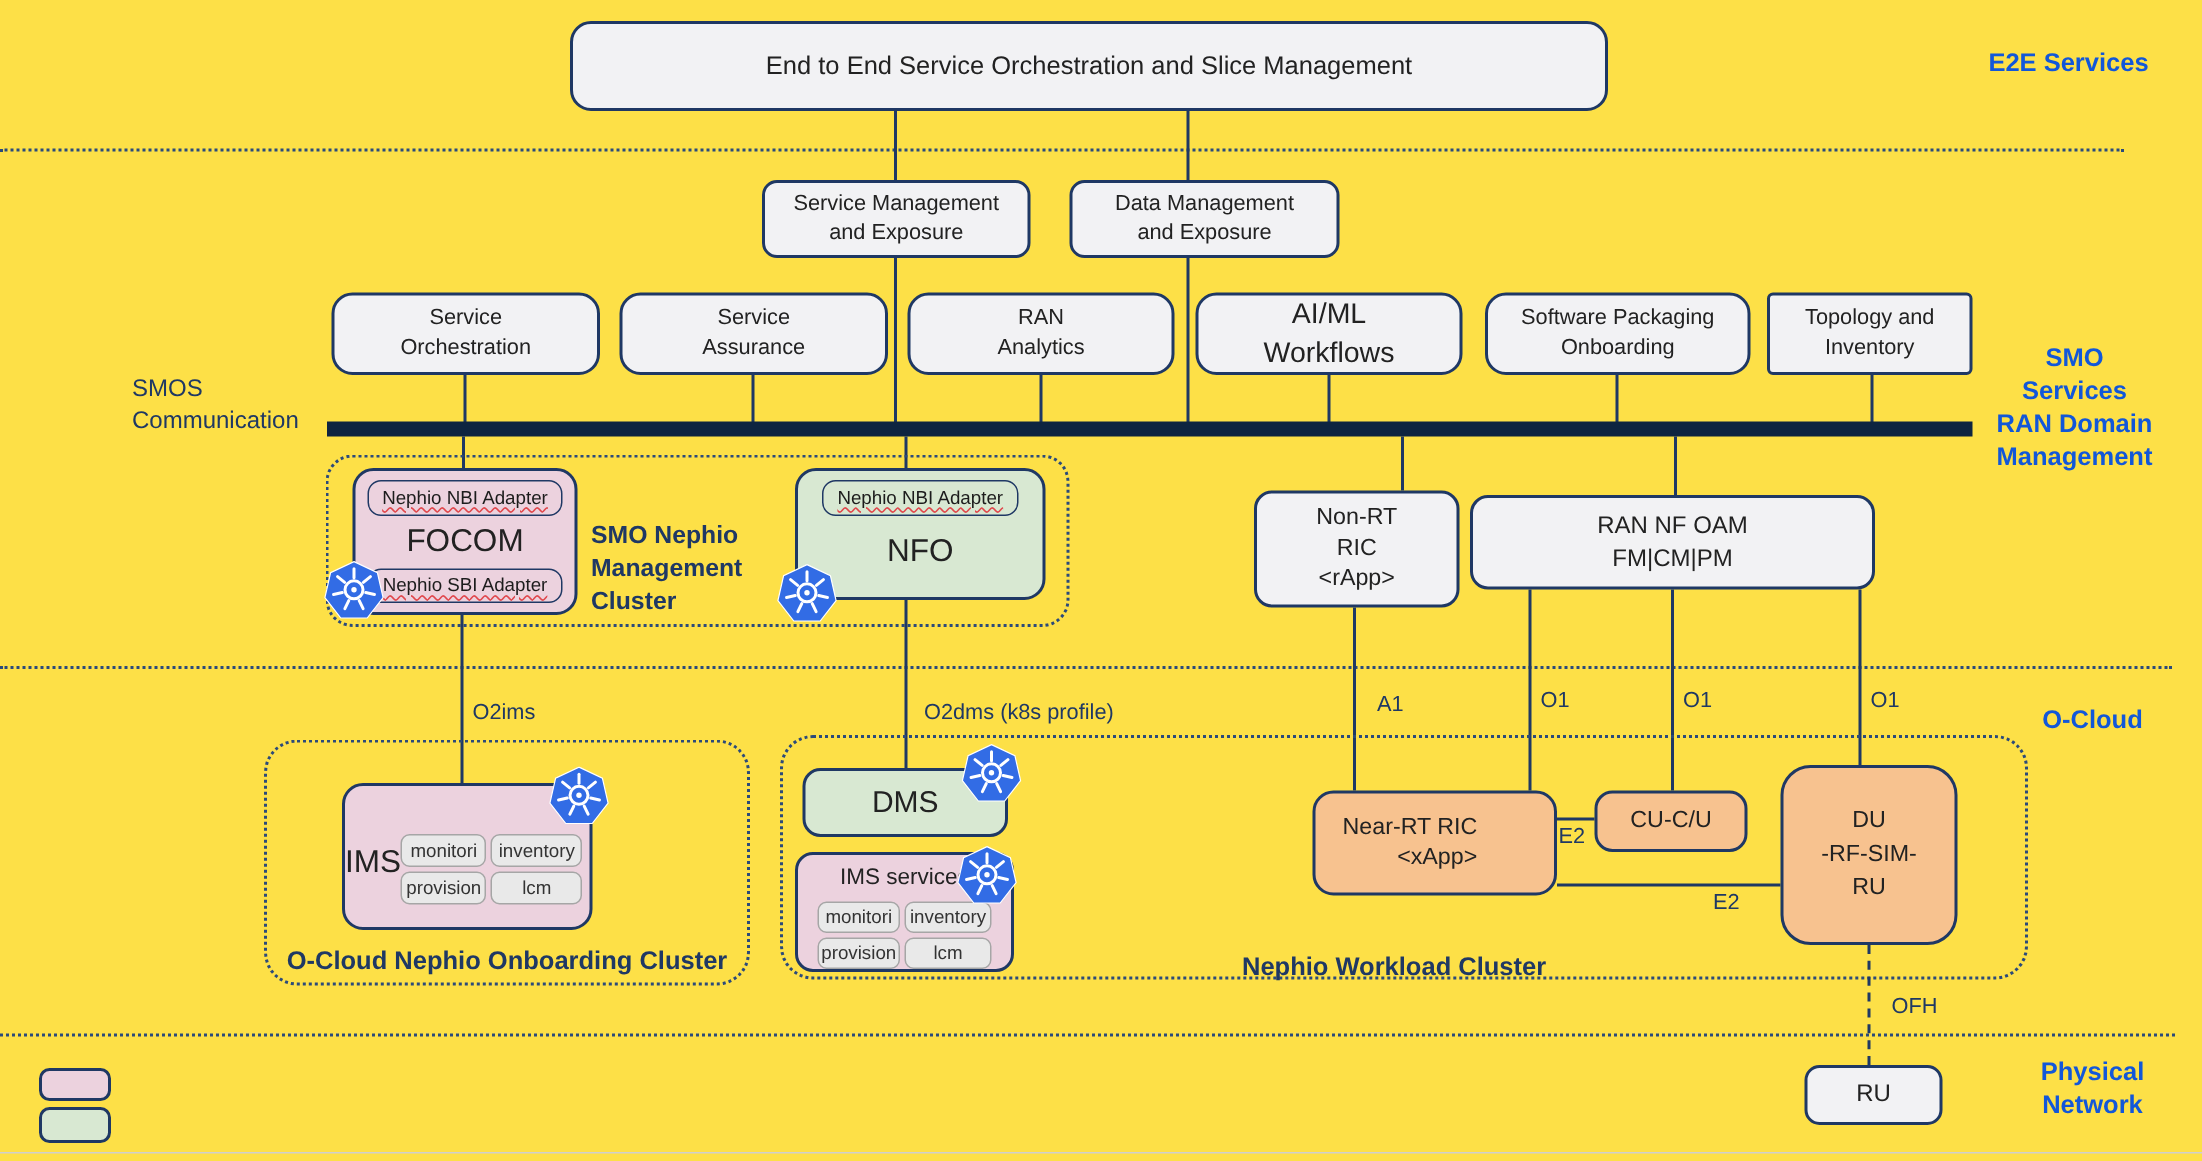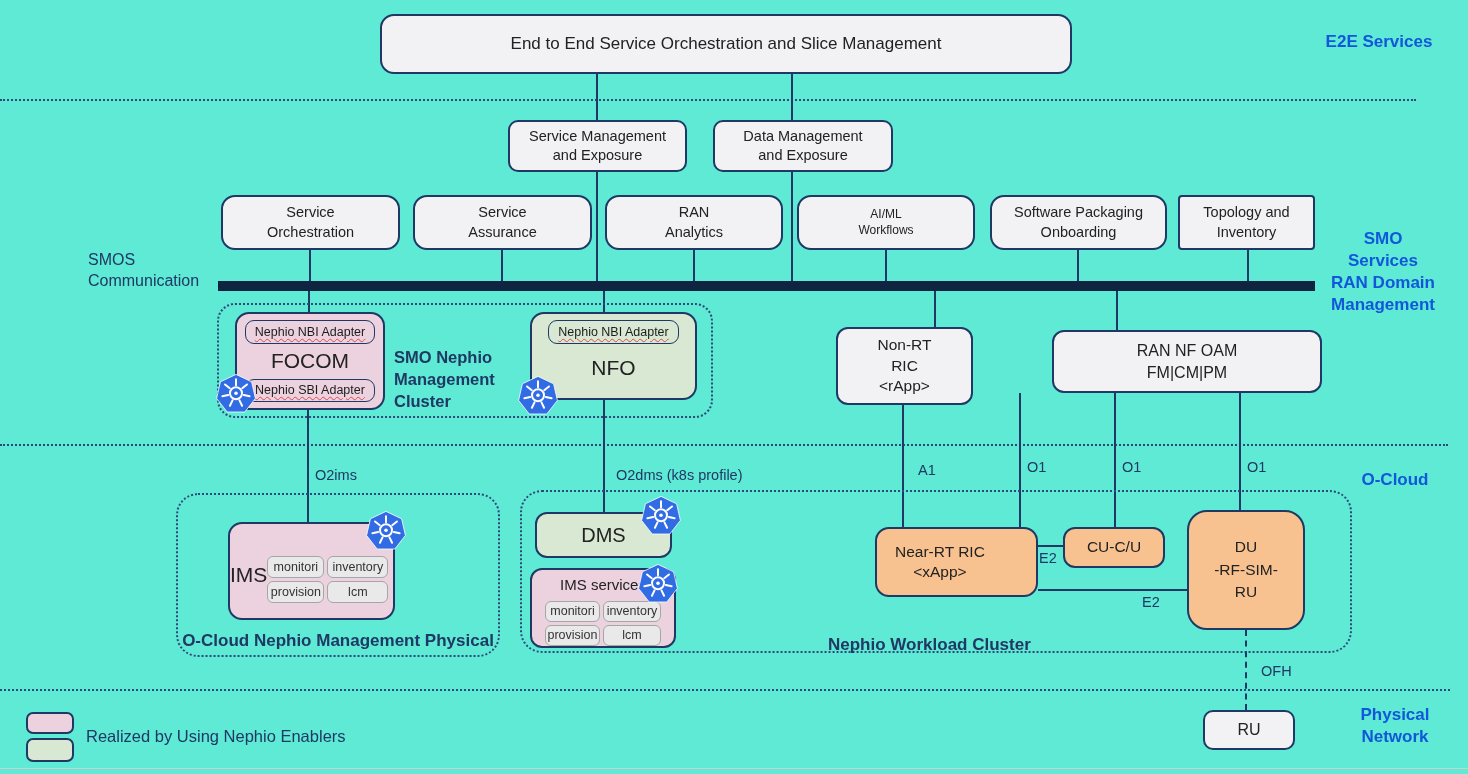--- a/index.html
+++ b/index.html
@@ -2,21 +2,21 @@
 <html><head>
 <meta charset="utf-8">
 <style>
   :root{
     --navy:#1f3864; --dot:#2b4a7a; --bus:#0e2440; --blue:#1257d9;
     --pink:#ecd2de; --green:#d8e8d2; --orange:#f7c28f; --graybox:#f2f2f4;
     --gpill:#e9e9e9; --ink:#222;
   }
   *{margin:0;padding:0;box-sizing:border-box;}
   body{background:#fff;font-family:"Liberation Sans","DejaVu Sans",sans-serif;}
-  #stage{position:relative;width:1468px;height:774px;background:#5eead4;overflow:hidden;}
+  #stage{position:relative;width:1468px;height:774px;background:#fde047;overflow:hidden;}
   .node{position:absolute;border:2px solid var(--navy);background:var(--graybox);
         display:flex;align-items:center;justify-content:center;text-align:center;
         white-space:pre-line;color:var(--ink);line-height:1.32;}
   .pinkbox{background:var(--pink);}
   .greenbox{background:var(--green);}
   .orangebox{background:var(--orange);}
   .vline{position:absolute;width:2px;background:var(--navy);}
   .hline{position:absolute;height:2px;background:var(--navy);}
   .vdash{position:absolute;width:0;border-left:2.5px dashed var(--navy);}
   .dotline{position:absolute;height:0;border-top:2px dotted var(--dot);}
@@ -61,21 +61,21 @@
 and Exposure</div>
   <div class="vline" style="left:596px;top:172px;height:110px"></div>
   <div class="vline" style="left:791px;top:172px;height:110px"></div>
 
   <div class="node" style="left:221px;top:195px;width:179px;height:55px;border-radius:14px;font-size:14.5px">Service
 Orchestration</div>
   <div class="node" style="left:413px;top:195px;width:179px;height:55px;border-radius:14px;font-size:14.5px">Service
 Assurance</div>
   <div class="node" style="left:605px;top:195px;width:178px;height:55px;border-radius:14px;font-size:14.5px">RAN
 Analytics</div>
-  <div class="node" style="left:797px;top:195px;width:178px;height:55px;border-radius:14px;font-size:12px">AI/ML
+  <div class="node" style="left:797px;top:195px;width:178px;height:55px;border-radius:14px;font-size:19px">AI/ML
 Workflows</div>
   <div class="node" style="left:990px;top:195px;width:177px;height:55px;border-radius:14px;font-size:14.5px">Software Packaging
 Onboarding</div>
   <div class="node" style="left:1178px;top:195px;width:137px;height:55px;border-radius:4px;font-size:14.5px">Topology and
 Inventory</div>
 
   <div class="vline" style="left:309px;top:250px;height:32px"></div>
   <div class="vline" style="left:501px;top:250px;height:32px"></div>
   <div class="vline" style="left:693px;top:250px;height:32px"></div>
   <div class="vline" style="left:885px;top:250px;height:32px"></div>
@@ -108,21 +108,21 @@
        flex-direction:column;justify-content:flex-start;padding:6px 8px">
     <div class="pill" style="background:var(--green)">
       <span class="spell">Nephio NBI Adapter</span>
     </div>
     <div class="title-lg" style="flex:1;display:flex;align-items:center">NFO</div>
   </div>
 
   <div class="node" style="left:836px;top:327px;width:137px;height:78px;border-radius:12px;font-size:15.5px">Non-RT
 RIC
 &lt;rApp&gt;</div>
-  <div class="node" style="left:1052px;top:330px;width:270px;height:63px;border-radius:12px;font-size:16px">RAN NF OAM
+  <div class="node" style="left:980px;top:330px;width:270px;height:63px;border-radius:12px;font-size:16px">RAN NF OAM
 FM|CM|PM</div>
 
   <div class="vline" style="left:307px;top:410px;height:112px"></div>
   <div class="vline" style="left:603px;top:400px;height:112px"></div>
   <div class="vline" style="left:902px;top:405px;height:122px"></div>
   <div class="vline" style="left:1019px;top:393px;height:134px"></div>
   <div class="vline" style="left:1114px;top:393px;height:134px"></div>
   <div class="vline" style="left:1239px;top:393px;height:117px"></div>
 
   <div class="iflabel" style="left:315px;top:467px">O2ims</div>
@@ -137,41 +137,41 @@
   <div class="node pinkbox" style="left:228px;top:522px;width:167px;height:98px;border-radius:14px;
        justify-content:flex-start;padding-top:8px">
     <div class="title-lg">IMS</div>
     <div class="gpills" style="margin-top:9px">
       <div class="gpill">monitori</div>
       <div class="gpill">inventory</div>
       <div class="gpill">provision</div>
       <div class="gpill">lcm</div>
     </div>
   </div>
-  <div class="clusterlabel" style="left:178px;top:630px;width:320px;text-align:center;font-size:17px">O-Cloud Nephio Management Physical</div>
+  <div class="clusterlabel" style="left:178px;top:630px;width:320px;text-align:center;font-size:17px">O-Cloud Nephio Onboarding Cluster</div>
 
   <div class="dotrect" style="left:520px;top:490px;width:832px;height:163px"></div>
 
   <div class="node greenbox" style="left:535px;top:512px;width:137px;height:46px;border-radius:12px;font-size:20px">DMS</div>
 
   <div class="node pinkbox" style="left:530px;top:568px;width:146px;height:80px;border-radius:12px;
        flex-direction:column;justify-content:flex-start;padding-top:5px">
     <div style="font-size:15px">IMS services</div>
     <div class="gpills-sm" style="margin-top:6px">
       <div class="gpill">monitori</div>
       <div class="gpill">inventory</div>
       <div class="gpill">provision</div>
       <div class="gpill">lcm</div>
     </div>
   </div>
 
   <div class="clusterlabel" style="left:828px;top:634px;font-size:17px">Nephio Workload Cluster</div>
 
   <div class="node orangebox" style="left:875px;top:527px;width:163px;height:70px;border-radius:14px;
-       font-size:15.5px;justify-content:flex-start;text-align:center;padding-left:18px">Near-RT RIC
+       font-size:15.5px;justify-content:flex-start;text-align:right;padding-left:18px">Near-RT RIC
 &lt;xApp&gt;</div>
   <div class="node orangebox" style="left:1063px;top:527px;width:102px;height:41px;border-radius:12px;font-size:15.5px">CU-C/U</div>
   <div class="node orangebox" style="left:1187px;top:510px;width:118px;height:120px;border-radius:20px;font-size:15.5px;line-height:1.45">DU
 -RF-SIM-
 RU</div>
 
   <div class="hline" style="left:1038px;top:545px;width:25px"></div>
   <div class="iflabel" style="left:1039px;top:550px">E2</div>
   <div class="hline" style="left:1038px;top:589px;width:149px"></div>
   <div class="iflabel" style="left:1142px;top:594px">E2</div>
@@ -184,21 +184,20 @@
   <div class="bluelabel" style="left:1320px;top:228px;width:126px">SMO
 Services
 RAN Domain
 Management</div>
   <div class="bluelabel" style="left:1340px;top:469px;width:110px">O-Cloud</div>
   <div class="bluelabel" style="left:1340px;top:704px;width:110px">Physical
 Network</div>
 
   <div style="position:absolute;left:26px;top:712px;width:48px;height:22px;border:2px solid var(--navy);border-radius:7px;background:var(--pink)"></div>
   <div style="position:absolute;left:26px;top:738px;width:48px;height:24px;border:2px solid var(--navy);border-radius:7px;background:var(--green)"></div>
-  <div class="navytext" style="left:86px;top:726px;font-size:16.5px">Realized by Using Nephio Enablers</div>
 
   <svg class="k8s" style="left:216px;top:374px" viewBox="0 0 100 100">
     <polygon points="50,1 89,19.5 98.5,61 72,95 28,95 1.5,61 11,19.5" fill="#326CE5" stroke="#ffffff" stroke-width="2"></polygon>
     <circle cx="50" cy="48" r="15" fill="none" stroke="#fff" stroke-width="5"></circle>
     <circle cx="50" cy="48" r="4.5" fill="#fff"></circle>
     <g stroke="#fff" stroke-width="5" stroke-linecap="round">
       <line x1="50" y1="28" x2="50" y2="13"></line>
         <line x1="65.6" y1="35.5" x2="77.4" y2="26.1"></line>
       <line x1="69.5" y1="52.5" x2="84.1" y2="55.8"></line>
         <line x1="58.7" y1="66" x2="65.2" y2="79.5"></line>

